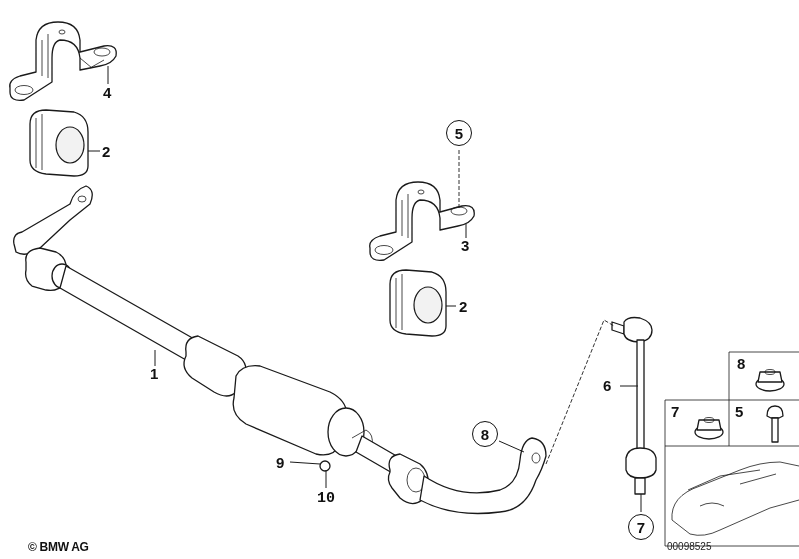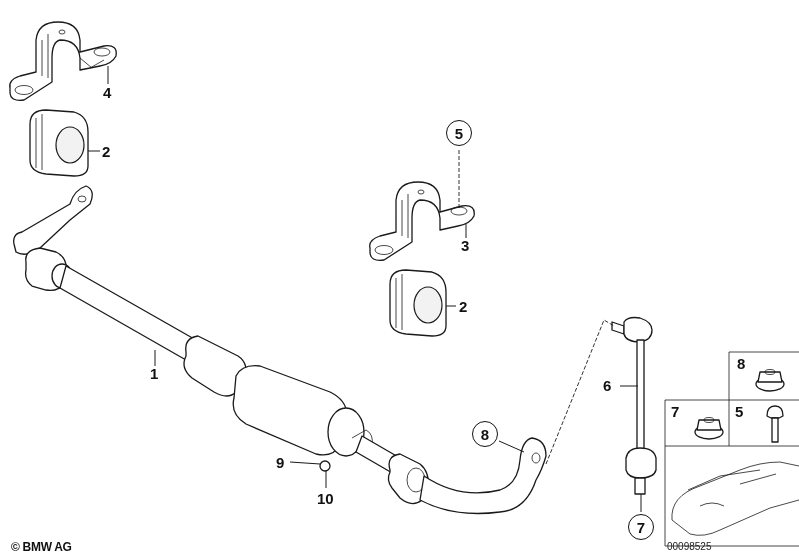--- a/index.html
+++ b/index.html
@@ -7,21 +7,21 @@
   svg.diagram{position:absolute;left:0;top:0;width:799px;height:559px;}
   .part{fill:#fff;stroke:#1a1a1a;stroke-width:1.3;stroke-linejoin:round;stroke-linecap:round;}
   .thin{fill:none;stroke:#1a1a1a;stroke-width:0.8;}
   .shade{fill:#f2f2f2;stroke:#1a1a1a;stroke-width:1.2;}
   .leader{fill:none;stroke:#1a1a1a;stroke-width:1;}
   .dash{fill:none;stroke:#1a1a1a;stroke-width:0.9;stroke-dasharray:4 2;}
   .lbl{position:absolute;font-weight:bold;font-size:15px;color:#111;line-height:15px;}
   .circ{position:absolute;width:26px;height:26px;border:1.3px solid #111;border-radius:50%;background:#fff;
         display:flex;align-items:center;justify-content:center;font-weight:bold;font-size:15px;color:#111;box-sizing:border-box;}
   .boxlbl{position:absolute;font-weight:bold;font-size:15px;color:#111;}
-  .copyright{position:absolute;left:11px;top:540px;font-size:12px;font-weight:bold;color:#111;letter-spacing:-0.3px;}
+  .copyright{position:absolute;left:28px;top:540px;font-size:12px;font-weight:bold;color:#111;letter-spacing:-0.3px;}
   .docnum{position:absolute;left:667px;top:541px;font-size:10px;color:#222;}
 </style>
 </head>
 <body>
 
 <svg class="diagram" viewBox="0 0 799 559" xmlns="http://www.w3.org/2000/svg">
 
   <g>
     <path class="part" d="M10,88 Q8,80 20,76 L36,72 L36,40 Q38,22 58,22 Q78,22 80,40 L80,52 L104,46 Q118,44 116,56 Q112,64 100,66 L80,70 L80,58 Q78,40 60,40 Q52,42 52,58 L52,82 L24,100 Q10,102 10,92 Z"></path>
     <ellipse class="thin" cx="24" cy="90" rx="9" ry="4.5"></ellipse>
@@ -121,21 +121,21 @@
 
 <div class="lbl" style="left:103px;top:85px;">4</div>
 <div class="lbl" style="left:102px;top:144px;">2</div>
 <div class="circ" style="left:446px;top:120px;">5</div>
 <div class="lbl" style="left:461px;top:238px;">3</div>
 <div class="lbl" style="left:459px;top:299px;">2</div>
 <div class="lbl" style="left:150px;top:366px;">1</div>
 <div class="lbl" style="left:603px;top:378px;">6</div>
 <div class="circ" style="left:472px;top:421px;">8</div>
 <div class="lbl" style="left:276px;top:455px;">9</div>
-<div class="lbl" style="left:317px;top:491px;">10</div>
+<div class="lbl" style="left:317px;top:491px;font-family:Liberation Mono, monospace;">10</div>
 <div class="circ" style="left:628px;top:514px;">7</div>
 
 <div class="boxlbl" style="left:737px;top:355px;">8</div>
 <div class="boxlbl" style="left:671px;top:403px;">7</div>
 <div class="boxlbl" style="left:735px;top:403px;">5</div>
 
 <div class="copyright">© BMW AG</div>
 <div class="docnum">00098525</div>
 
 </body></html>

